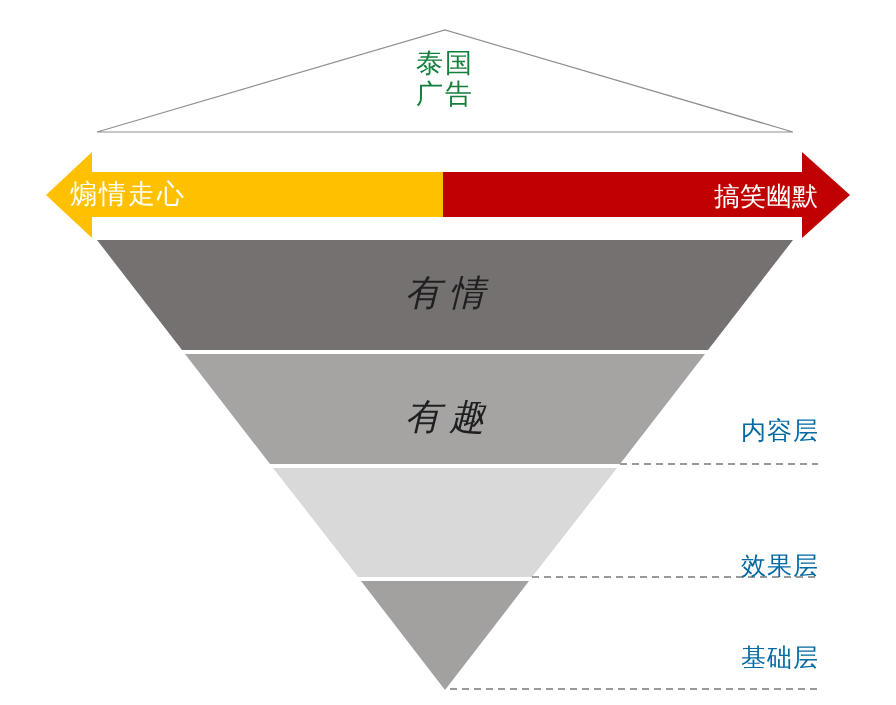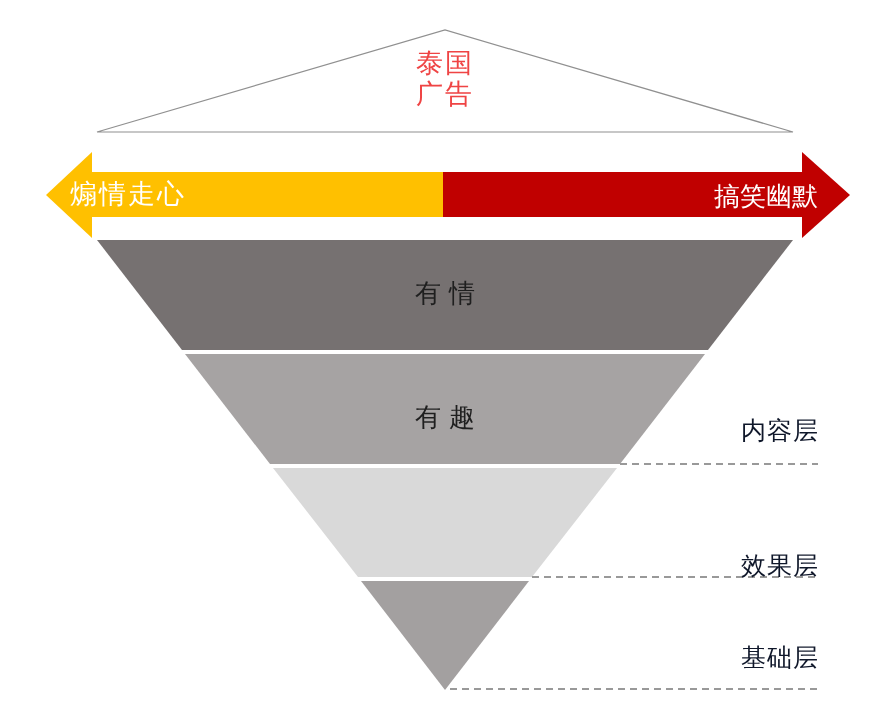--- a/index.html
+++ b/index.html
@@ -26,21 +26,21 @@
     text-align: right;
   }
   .roof-title {
     left: 370px;
     top: 48px;
     width: 150px;
     text-align: center;
     font-size: 27px;
     line-height: 31px;
     letter-spacing: 2px;
-    color: #ef4444;
+    color: #15803d;
   }
   .arrow-label {
     font-size: 27px;
     line-height: 27px;
     color: #ffffff;
     letter-spacing: 2px;
   }
   .arrow-label.left {
     left: 70px;
     top: 181px;
@@ -49,39 +49,40 @@
     right: 78px;
     top: 183px;
     font-size: 26px;
     letter-spacing: 0;
     margin-left: 20px;
   }
   .layer-label {
     left: 195px;
     width: 500px;
     text-align: center;
-    font-size: 26px;
+    font-size: 36px;
     line-height: 36px;
     letter-spacing: 8px;
     padding-left: 8px;
     box-sizing: border-box;
     color: #1f1f1f;
+    font-style: italic;
   }
   .layer-label.l1 { top: 275px; }
   .layer-label.l2 { top: 399px; }
   .layer-label.l3 { top: 501px; }
   .layer-label.l4 { top: 613px; }
   .tier-label {
     left: 735px;
     width: 90px;
     text-align: center;
     font-size: 25px;
     line-height: 25px;
     letter-spacing: 1px;
-    color: #0f172a;
+    color: #0369a1;
   }
   .tier-label.t1 { top: 418px; }
   .tier-label.t2 { top: 553px; }
   .tier-label.t3 { top: 645px; }
 </style>
 </head>
 <body>
 
 <div class="stage">
 

